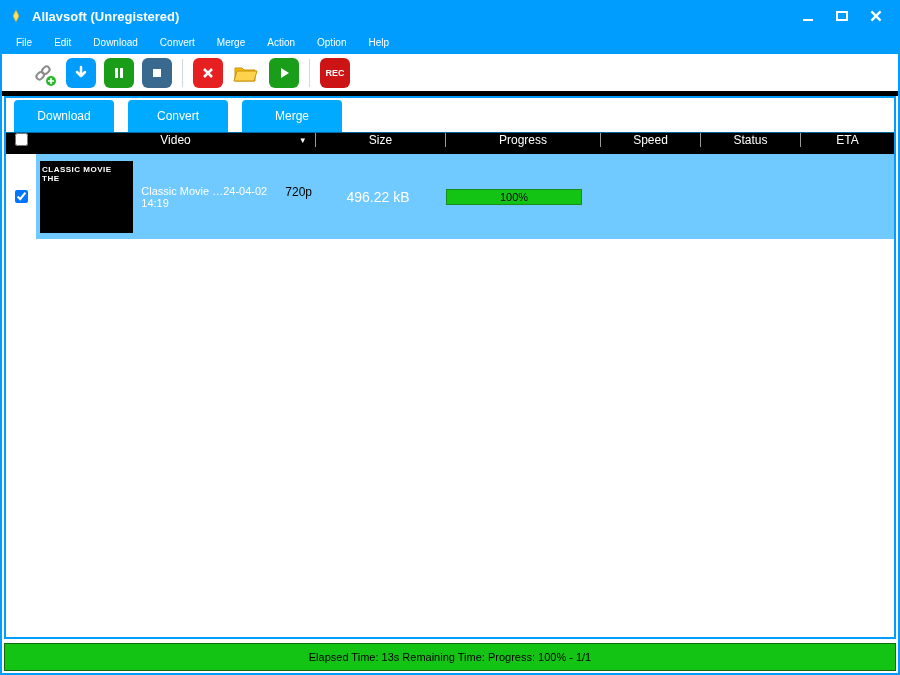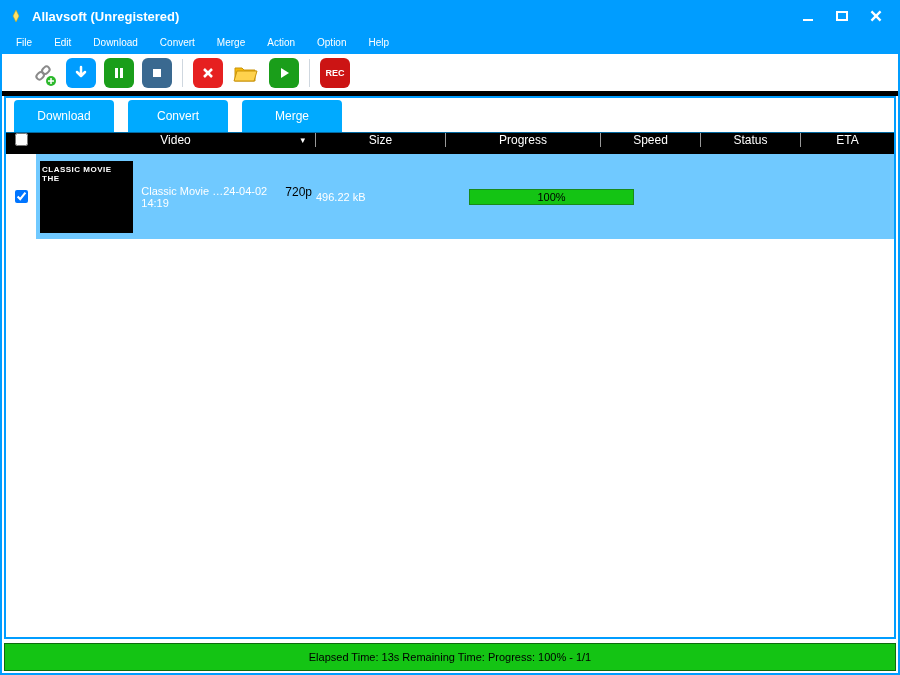--- a/index.html
+++ b/index.html
@@ -44,22 +44,22 @@
 
   
   .list-area { flex:1; background:#fff; overflow:auto; }
   .row { height: 86px; background: #70c9ff; display:flex; align-items:center; border-bottom:1px solid #fff; }
   .row .cell-check { width: 30px; display:flex; align-items:center; justify-content:center; height:100%; background:#fff; }
   .row .cell-video { width: 280px; display:flex; align-items:center; gap:8px; padding:4px 4px; height:100%; }
   .row .thumb { width: 104px; height: 72px; background:#000; color:#fff; font-size:8px; font-weight:bold; display:flex; align-items:flex-start; padding:4px 2px; letter-spacing:0.5px;}
   .row .vinfo { display:flex; flex-direction:row; gap:8px; color:#fff; font-size:11px; }
   .row .vname { color:#fff; }
   .row .vquality { color:#000; font-weight:normal; font-size:12px; }
-  .row .cell-size { width: 130px; text-align:left; color:#fff; font-size:11px; padding-right:6px; }
-  .row .cell-prog { width: 165px; display:flex; align-items:flex-start;margin-left:23px; }
+  .row .cell-size { width: 130px; text-align:center; color:#fff; font-size:14px; padding-right:6px; }
+  .row .cell-prog { width: 136px; display:flex; align-items:flex-start; }
   .row .progress-box { position:relative; flex:1; height:16px; border:1px solid #1a8a1a; background:#14c414; }
   .row .progress-fill { position:absolute; left:0; top:0; bottom:0; background:#14c414; }
   .row .progress-text { position:absolute; left:0; right:0; top:0; bottom:0; display:flex; align-items:center; justify-content:center; color:#000; font-size:11px; }
   .row .cell-speed { width:100px; }
   .row .cell-status { width:100px; color:#fff; font-size:11px; text-align:center; line-height:1.3; }
   .row .cell-eta { flex:1; }
 
   
   .statusbar { height: 28px; background:#14c414; border:1px solid #0d6b0d; margin:2px; display:flex; align-items:center; justify-content:center; color:#000; font-size:11px; }
 </style>

